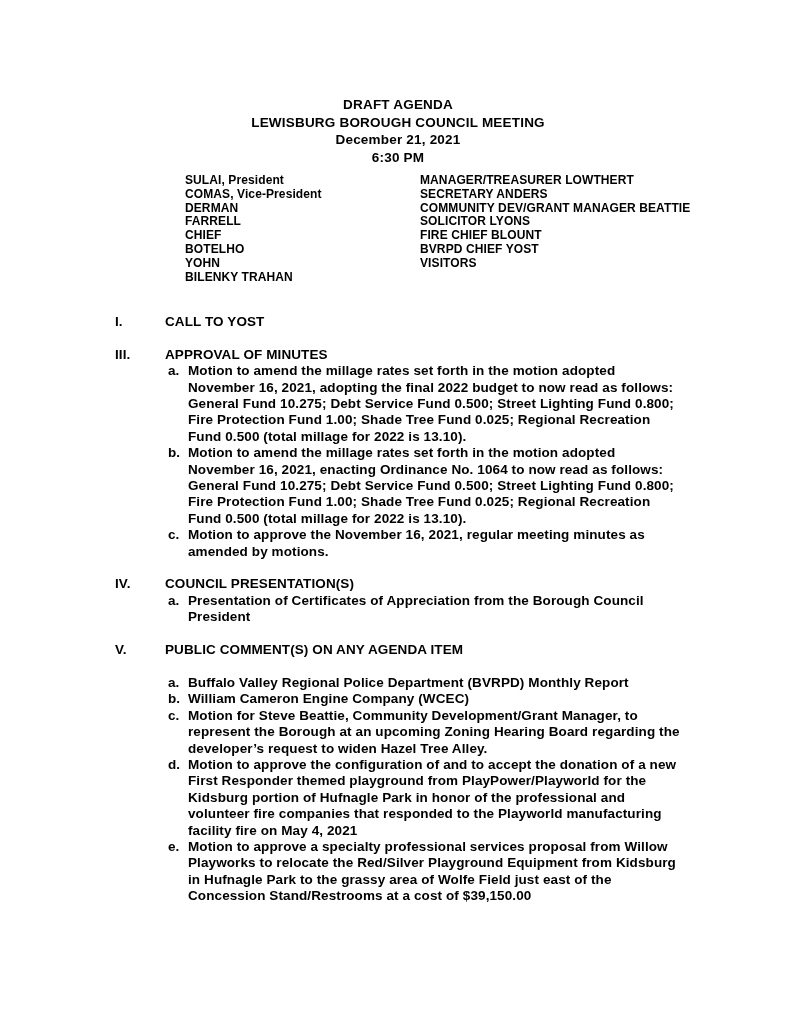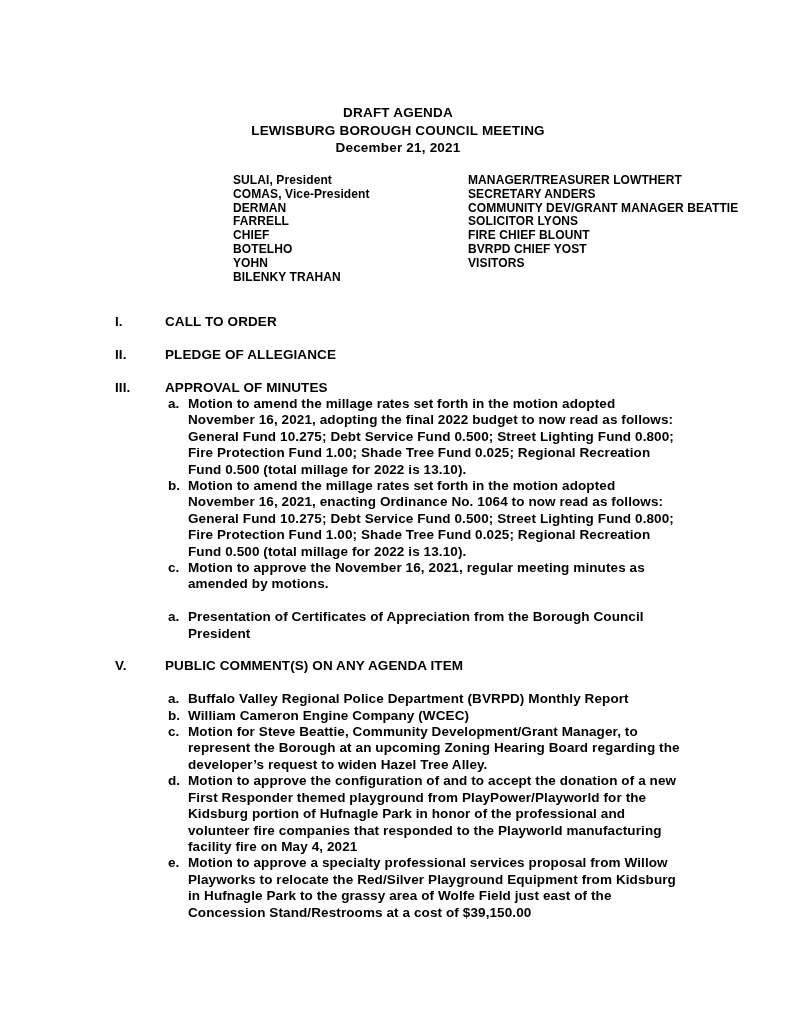--- a/index.html
+++ b/index.html
@@ -12,41 +12,41 @@
     overflow: hidden;
   }
   .page {
     position: relative;
     width: 796px; height: 1030px;
     background: #ffffff;
   }
   
   .doc-header {
     position: absolute;
-    top: 104px; left: 0;
+    top: 96px; left: 0;
     width: 796px;
     text-align: center;
     font-size: 13.5px;
     line-height: 17.6px;
     letter-spacing: 0.2px;
   }
   .doc-header .date {
     text-decoration-thickness: 1.5px;
     text-underline-offset: 2px;
   }
   
   .attendees {
     position: absolute;
     top: 174px; left: 185px;
     display: flex;
     font-size: 12px;
     line-height: 13.8px;
     letter-spacing: 0.1px;
   }
-  .attendees .col-left { width: 235px; flex-shrink: 0; margin-left: 48px; }
+  .attendees .col-left { width: 235px; flex-shrink: 0; }
   .attendees .col-right { }
   
   .agenda {
     position: absolute;
     top: 314px; left: 115px;
     width: 630px;
     font-size: 13.5px;
     line-height: 16.4px;
     letter-spacing: 0.1px;
   }
@@ -62,20 +62,21 @@
 </style>
 </head>
 <body>
 
 <div class="page">
 
   <div class="doc-header">
     <div>DRAFT AGENDA</div>
     <div>LEWISBURG BOROUGH COUNCIL MEETING</div>
     <div><span class="date">December 21, 2021</span></div>
+    <div>6:30 PM</div>
   </div>
 
   <div class="attendees">
     <div class="col-left">
       <div>SULAI, President</div>
       <div>COMAS, Vice-President</div>
       <div>DERMAN</div>
       <div>FARRELL</div>
       <div>CHIEF</div>
       <div>BOTELHO</div>
@@ -91,30 +92,24 @@
       <div>BVRPD CHIEF YOST</div>
       <div>VISITORS</div>
     </div>
   </div>
 
   <div class="agenda">
 
     <div class="section">
       <div class="section-head">
         <div class="numeral">I.</div>
-        <div class="title">CALL TO ORDER</div>
+        <div class="title">CALL TO YOST</div>
       </div>
     </div>
 
-    <div class="section">
-      <div class="section-head">
-        <div class="numeral">II.</div>
-        <div class="title">PLEDGE OF ALLEGIANCE</div>
-      </div>
-    </div>
 
     <div class="section">
       <div class="section-head">
         <div class="numeral">III.</div>
         <div class="title">APPROVAL OF MINUTES</div>
       </div>
       <div class="items">
         <div class="item">
           <div class="letter">a.</div>
           <div class="text">Motion to amend the millage rates set forth in the motion adopted
@@ -133,20 +128,24 @@
         </div>
         <div class="item">
           <div class="letter">c.</div>
           <div class="text">Motion to approve the November 16, 2021, regular meeting minutes as
 amended by motions.</div>
         </div>
       </div>
     </div>
 
     <div class="section">
+      <div class="section-head">
+        <div class="numeral">IV.</div>
+        <div class="title">COUNCIL PRESENTATION(S)</div>
+      </div>
       <div class="items">
         <div class="item">
           <div class="letter">a.</div>
           <div class="text">Presentation of Certificates of Appreciation from the Borough Council
 President</div>
         </div>
       </div>
     </div>
 
     <div class="section">

